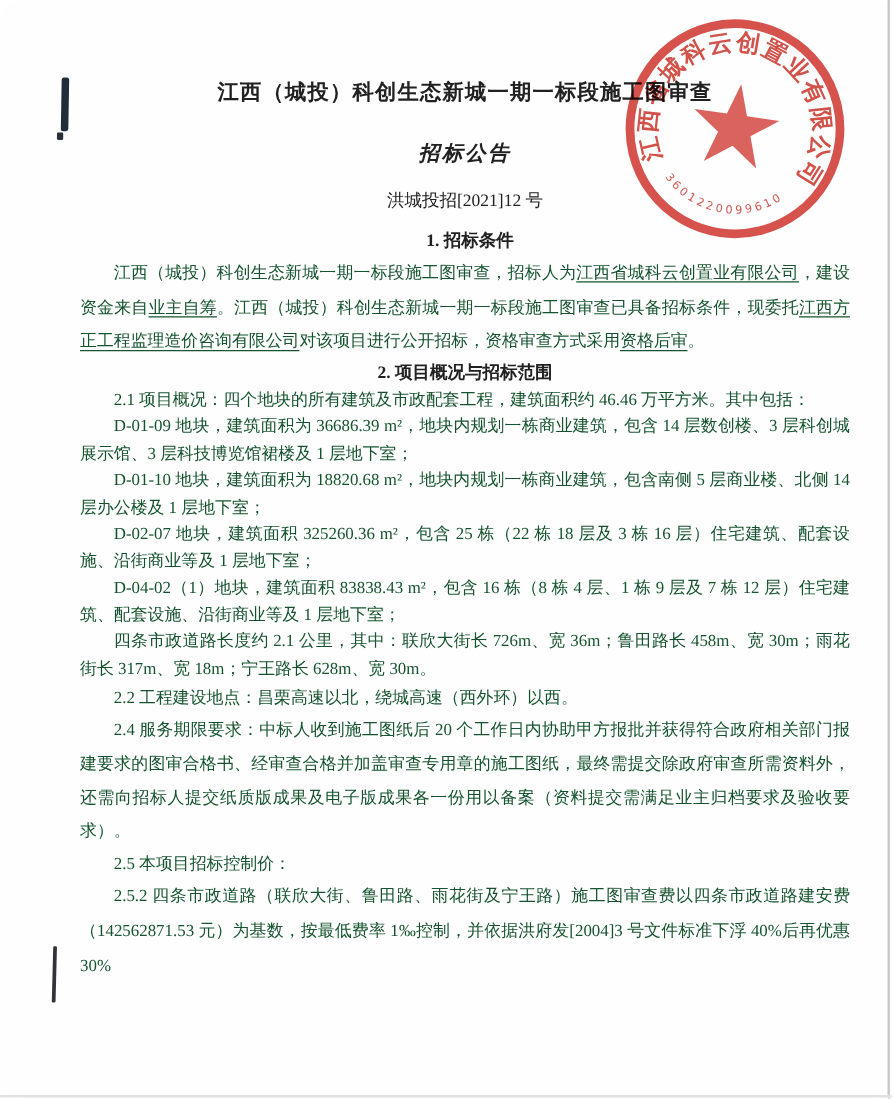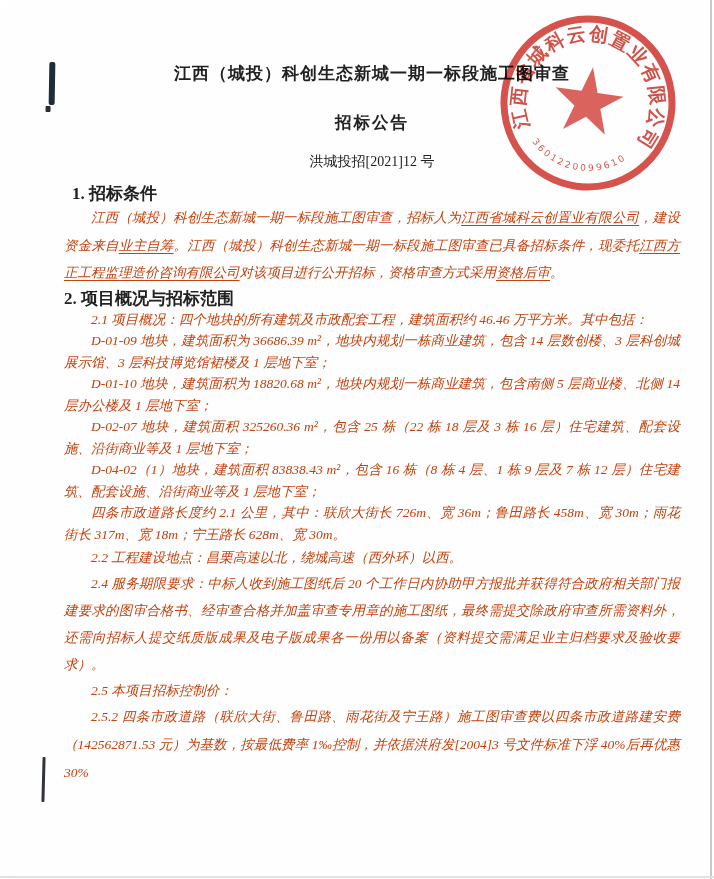--- a/index.html
+++ b/index.html
@@ -38,34 +38,34 @@
   }
   .content {
     position:absolute; left:64px; right:34px; top:0;
   }
   .doc-title {
     margin-top:62px; text-align:center;
     font-size:17px; font-weight:bold; line-height:24px; letter-spacing:1px;
   }
   .doc-subtitle {
     margin-top:26px; text-align:center;
-    font-size:16.5px; font-weight:bold; line-height:22px; letter-spacing:2px;
+    font-size:16.5px; font-weight:bold; line-height:22px; letter-spacing:2px;font-style:italic;
   }
   .doc-number {
     margin-top:18px; text-align:center;
     font-size:14px; line-height:20px;
   }
   .sec-heading {
-    font-size:17px; font-weight:bold; line-height:20px;
+    font-size:14px; font-weight:bold; line-height:20px;text-align:center;
   }
   .h1 { margin-top:12px; padding-left:8px; }
   .h2 { margin-top:1px; line-height:21px; }
   p.body {
     margin:0; font-size:13.5px; text-indent:2em;
-    text-align:justify; color:#c2410c;font-style:italic;
+    text-align:justify; color:#14532d;
   }
   .intro   { margin-top:8px;  line-height:27.5px; }
   .p21     { margin-top:7px;  line-height:21.5px; }
   .plot    { line-height:21.5px; margin-top:0; }
   .roads   { line-height:21.5px; margin-top:0; }
   .p22     { margin-top:2px;  line-height:25px; }
   .p23     { margin-top:0;    line-height:25px; }
   .p24     { margin-top:2px;  line-height:27px; }
   .p25     { margin-top:0;    line-height:25px; }
   .p251    { margin-top:2px;  line-height:28px; }

